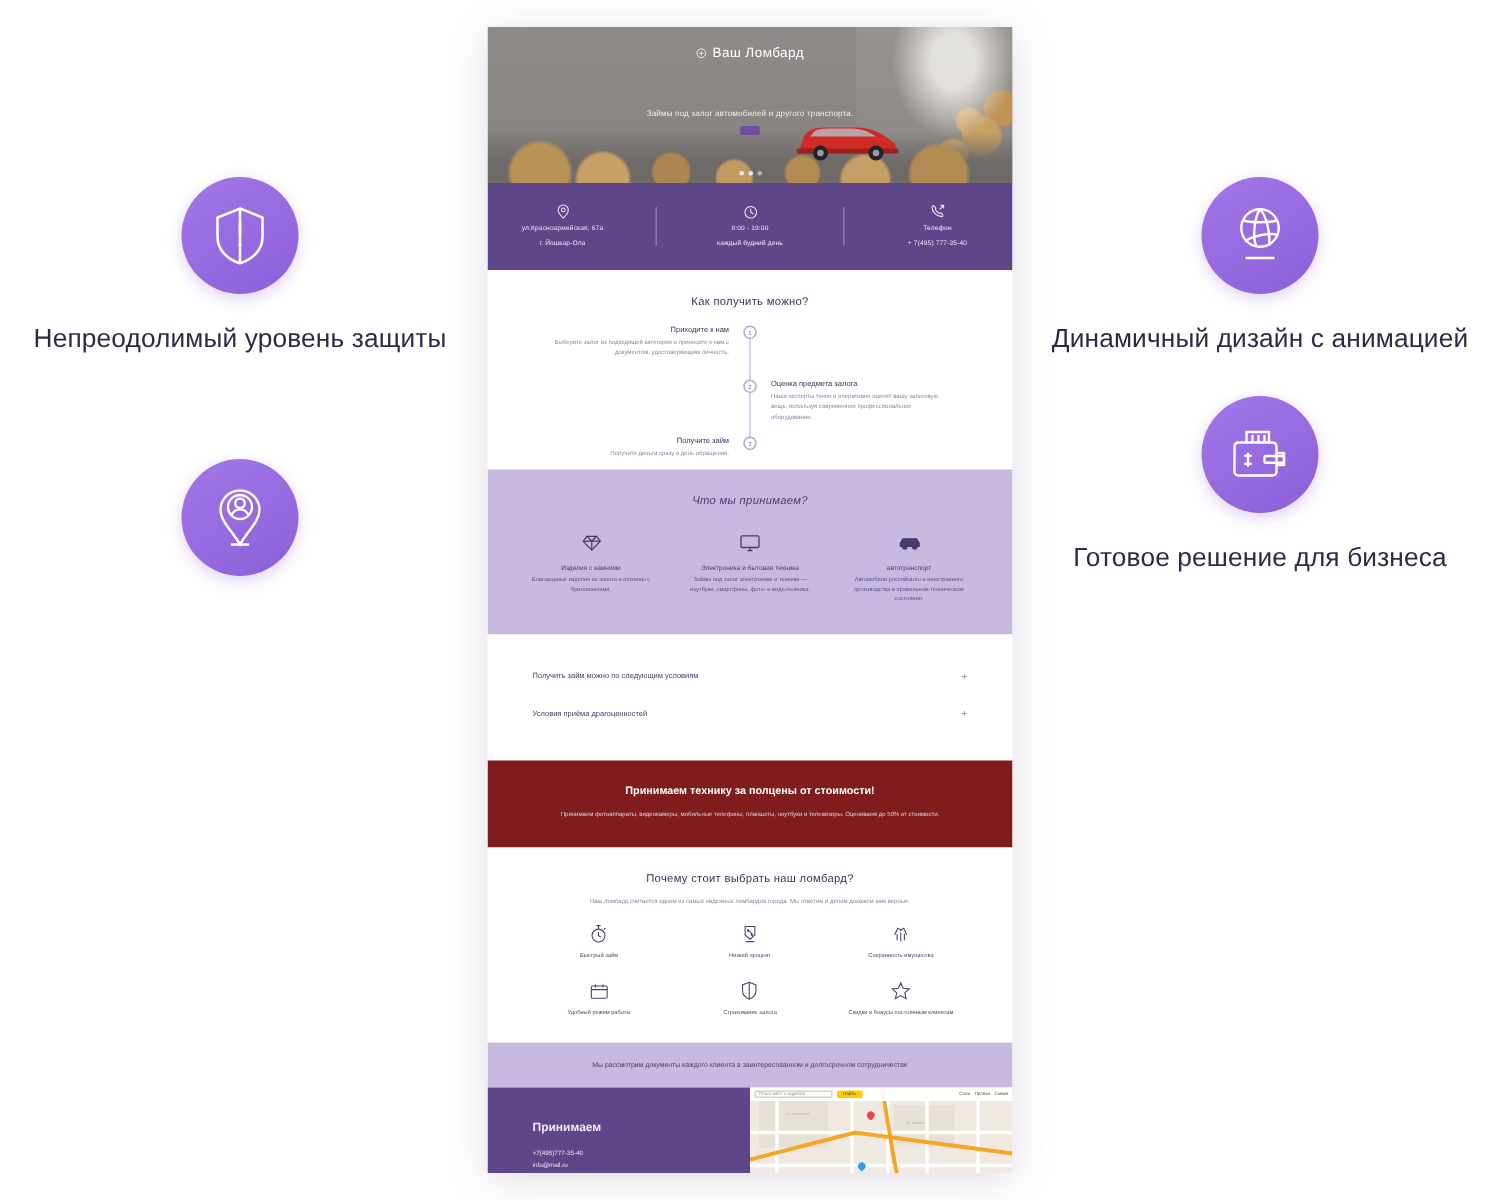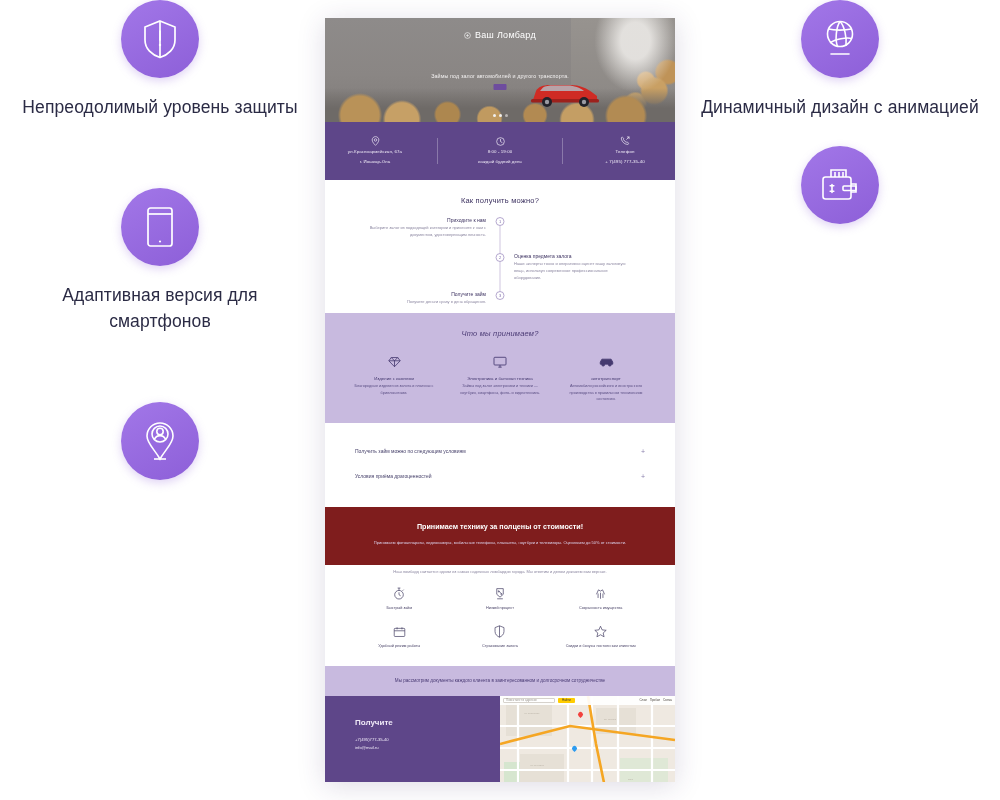--- a/index.html
+++ b/index.html
@@ -8,21 +8,21 @@
     background: #ffffff;
     font-family: "Liberation Sans", sans-serif;
     overflow: hidden;
   }
   .page { position: relative; width: 1000px; height: 800px; }
 
   
   .features-col {
     position: absolute; top: 0; width: 320px; height: 800px;
     display: flex; flex-direction: column;
-    gap: 68px; align-items: center;
+    padding-top: 118px; gap: 68px; align-items: center;
   }
   .features-left  { left: 0; }
   .features-right { right: 0; gap: 26px; }
 
   .feature { width: 300px; display: flex; flex-direction: column; align-items: center; }
   .feature-icon {
     width: 78px; height: 78px; border-radius: 50%;
     background: linear-gradient(150deg, #a277e8 0%, #8d5fd8 100%);
     display: flex; align-items: center; justify-content: center;
     box-shadow: 0 3px 10px rgba(140,95,215,.28);
@@ -206,30 +206,20 @@
         <svg width="40" height="42" viewBox="0 0 40 42" fill="none" stroke="#ffffff" stroke-width="1.7">
           <path d="M20 3 L35 9 V22 C35 31 28 37 20 39.5 C12 37 5 31 5 22 V9 Z"></path>
           <path d="M20 3 V39.5"></path>
           <path d="M20 13 V22" stroke-linecap="round"></path>
           <circle cx="20" cy="27" r="1.2" fill="#fff" stroke="none"></circle>
         </svg>
       </div>
       <div class="feature-label">Непреодолимый уровень защиты</div>
     </div>
 
-    <div class="feature">
-      <div class="feature-icon">
-        <svg width="34" height="44" viewBox="0 0 34 44" fill="none" stroke="#ffffff" stroke-width="1.7">
-          <rect x="5" y="3" width="24" height="38" rx="2.5"></rect>
-          <path d="M5 9 H29"></path>
-          <circle cx="17" cy="36.5" r="1.1" fill="#fff" stroke="none"></circle>
-        </svg>
-      </div>
-      <div class="feature-label">Адаптивная версия для смартфонов</div>
-    </div>
 
     <div class="feature">
       <div class="feature-icon">
         <svg width="40" height="44" viewBox="0 0 40 44" fill="none" stroke="#ffffff" stroke-width="1.6">
           <path d="M20 4 C12.8 4 7 9.8 7 17 C7 24.5 15 31 20 40 C25 31 33 24.5 33 17 C33 9.8 27.2 4 20 4 Z"></path>
           <circle cx="20" cy="15" r="8"></circle>
           <circle cx="20" cy="12.5" r="3.2"></circle>
           <path d="M14.2 20.5 C15.6 17.8 18 16.6 20 16.6 C22 16.6 24.4 17.8 25.8 20.5"></path>
           <path d="M14 40 H26"></path>
         </svg>
@@ -258,20 +248,21 @@
       <div class="feature-icon">
         <svg width="44" height="40" viewBox="0 0 44 40" fill="none" stroke="#ffffff" stroke-width="1.6">
           <path d="M13 12 V5 H28 V12"></path>
           <path d="M17 7 V12 M21 7 V12 M25 7 V12"></path>
           <rect x="5" y="12" width="28" height="22" rx="2.5"></rect>
           <path d="M33 19 H38 V27 H33"></path>
           <rect x="25" y="21" width="13" height="4.5" rx="1"></rect>
           <path d="M14 19.5 V27.5 M12.2 20.8 h3.6 M12.2 26.2 h3.6" stroke-linecap="round"></path>
         </svg>
       </div>
+      <div class="feature-label">Готовое решение для бизнеса</div>
     </div>
   </div>
 
   <div class="mockup">
 
     <div class="hero">
       <div class="hero-jar"></div>
       <div class="hero-coins"></div>
       <svg class="hero-car" viewBox="0 0 76 32">
         <path d="M6 24 L9 15 C11 11 16 9 23 9 H44 C52 9 60 12 66 17 L70 20 V24 Z" fill="#cf2b24"></path>
@@ -409,20 +400,21 @@
     </div>
 
     <div class="sec deep">
       <div class="promo">
         <h3>Принимаем технику за полцены от стоимости!</h3>
         <p>Принимаем фотоаппараты, видеокамеры, мобильные телефоны, планшеты, ноутбуки и телевизоры. Оцениваем до 50% от стоимости.</p>
       </div>
     </div>
 
     <div class="sec">
+      <div class="sec-title">Почему стоит выбрать наш ломбард?</div>
       <div class="adv">
         <div class="lead">Наш ломбард считается одним из самых надежных ломбардов города. Мы ответим и делом докажем вам верные.</div>
         <div class="adv-grid">
 
           <div class="adv-item">
             <div class="ic">
               <svg width="12" height="13" viewBox="0 0 14 16" fill="none" stroke="#4a4468" stroke-width=".9">
                 <circle cx="7" cy="9.5" r="5.3"></circle>
                   <path d="M7 6.5 V9.5 l2 1.3 M5.3 1.3 H8.7 M7 1.3 V4.2 M11.4 4.6 l1.3-1.3"></path>
               </svg>
@@ -483,21 +475,21 @@
         </div>
       </div>
     </div>
 
     <div class="cta">
       <p>Мы рассмотрим документы каждого клиента в заинтересованном и долгосрочном сотрудничестве</p>
     </div>
 
     <div class="contacts">
       <div class="left">
-        <h4>Получите</h4>
+        <h4>Принимаем</h4>
         <div class="l">+7(495)777-35-40</div>
         <div class="l">info@mail.ru</div>
 
       </div>
 
       <div class="map">
         <svg class="roads" viewBox="0 0 175 106" preserveAspectRatio="none">
           <rect width="175" height="106" fill="#efe9e1"></rect>
           <rect x="6" y="6" width="46" height="34" fill="#e6e0d6"></rect>
           <rect x="96" y="12" width="40" height="26" fill="#e6e0d6"></rect>

